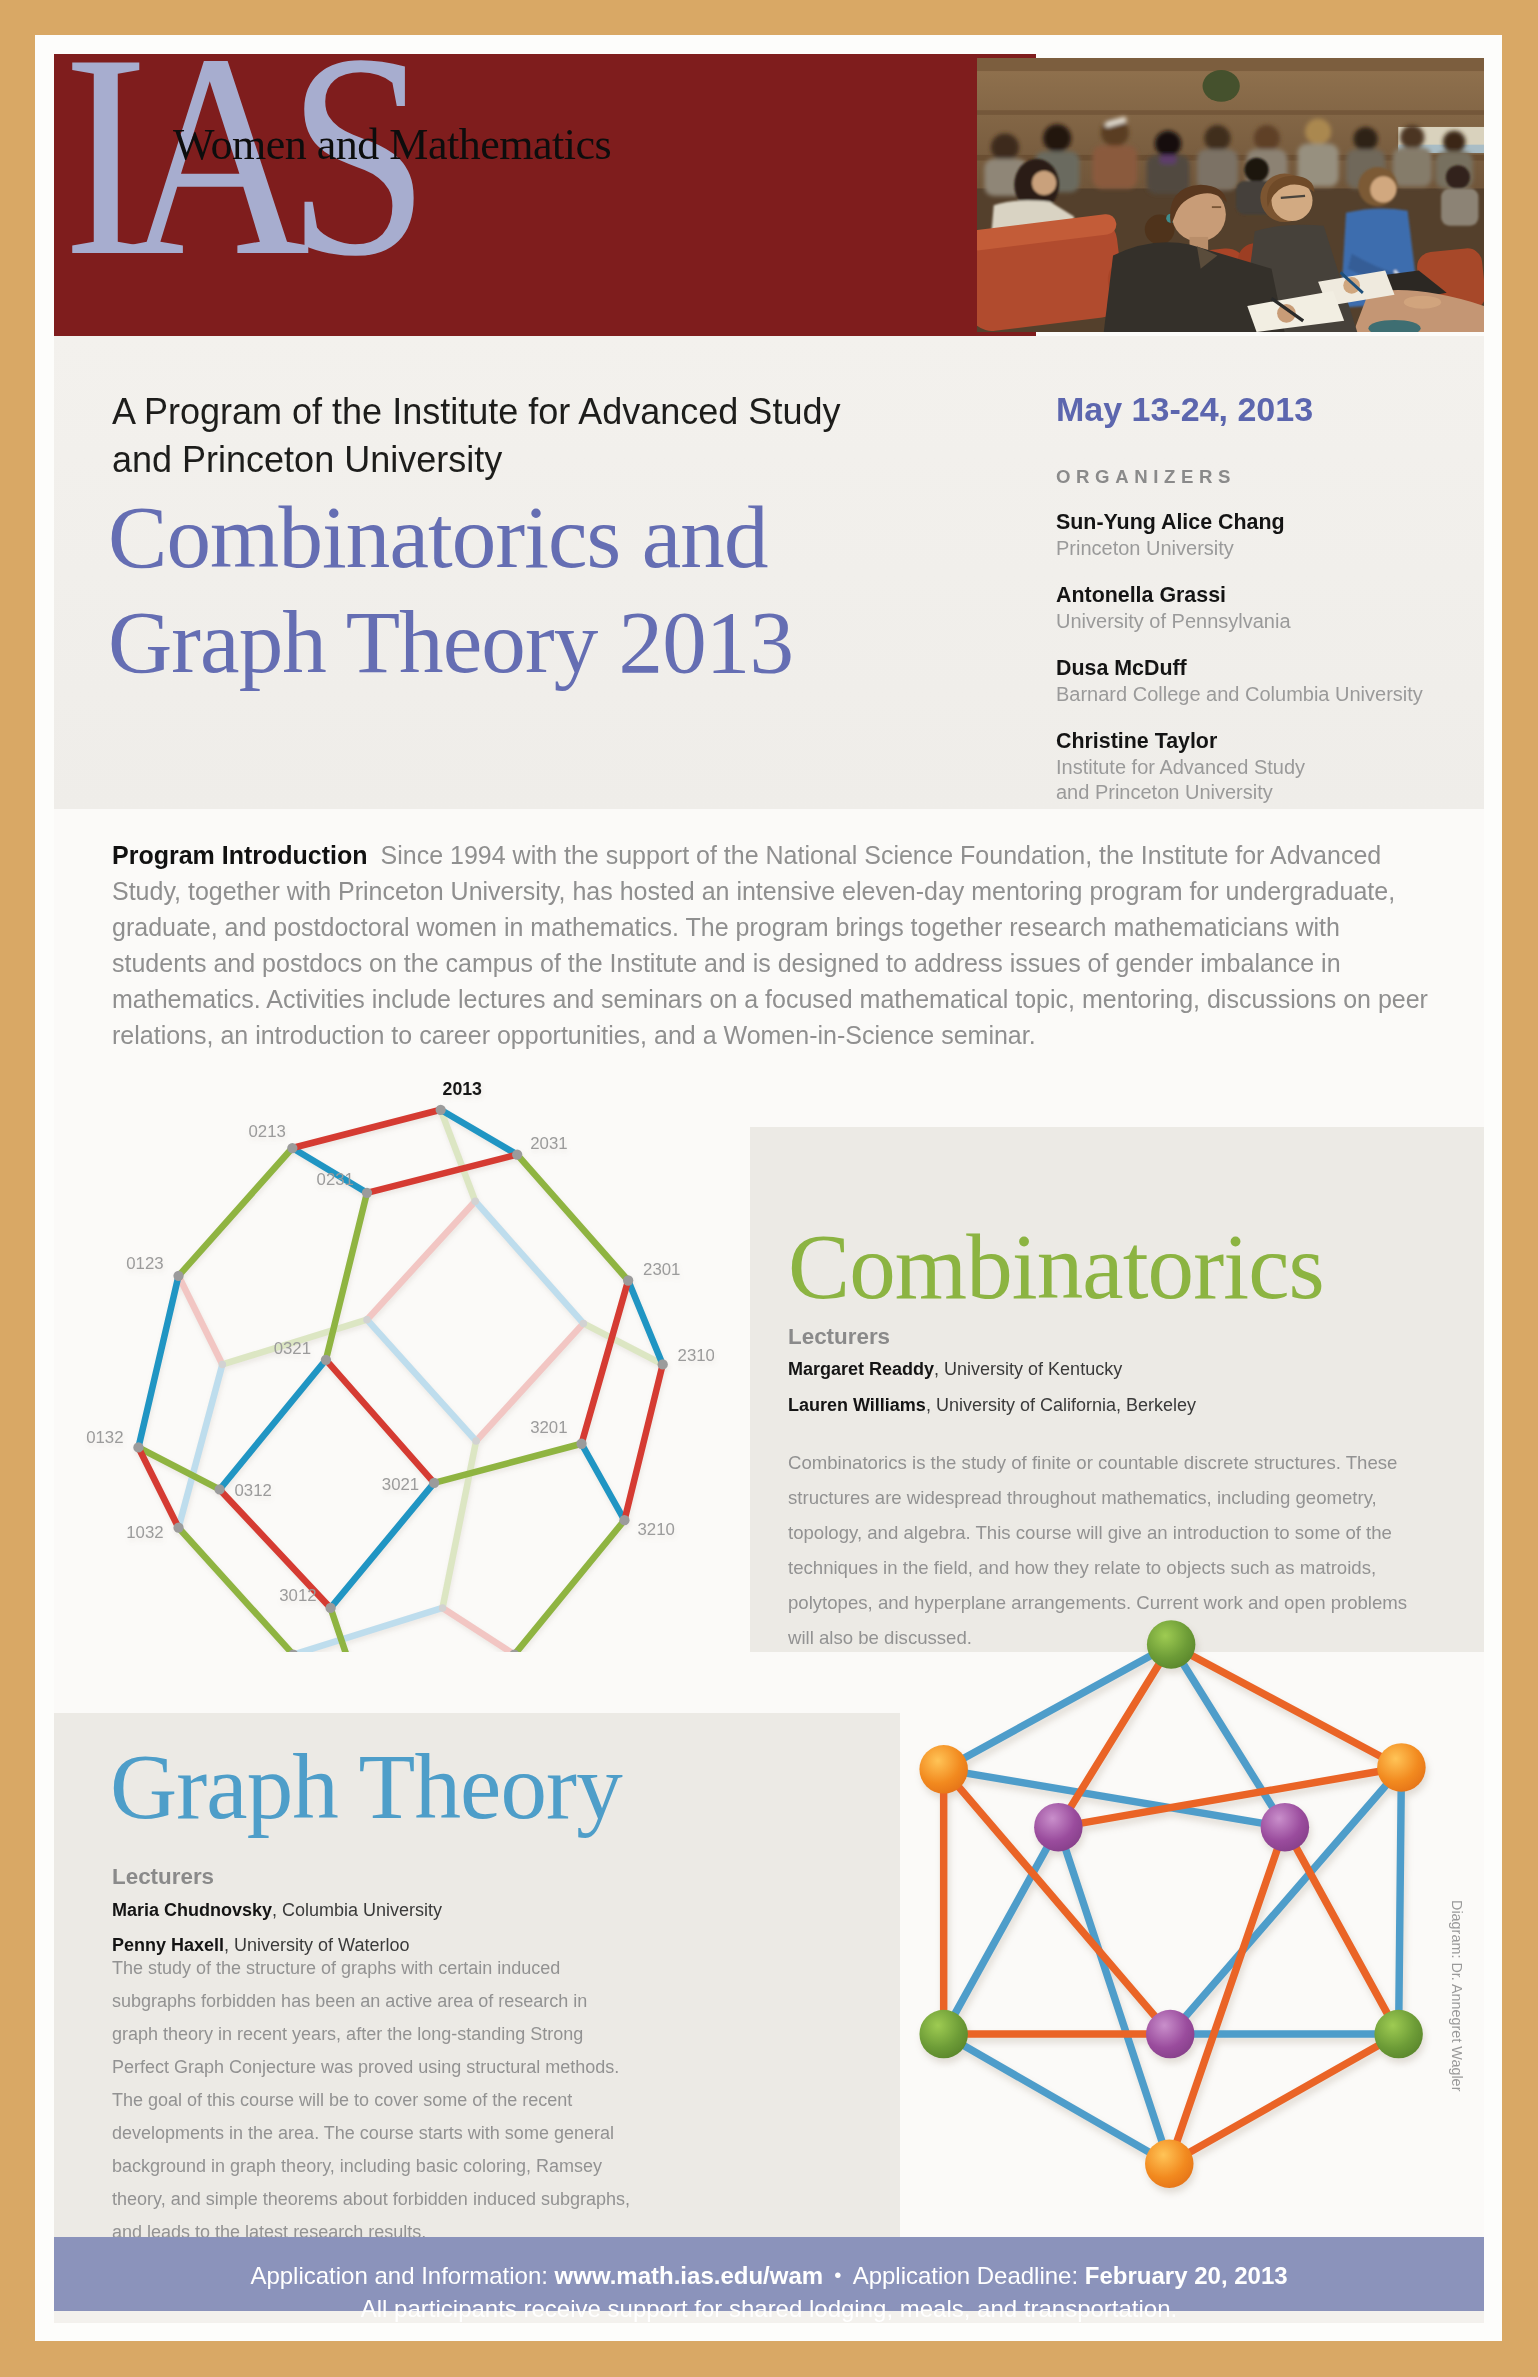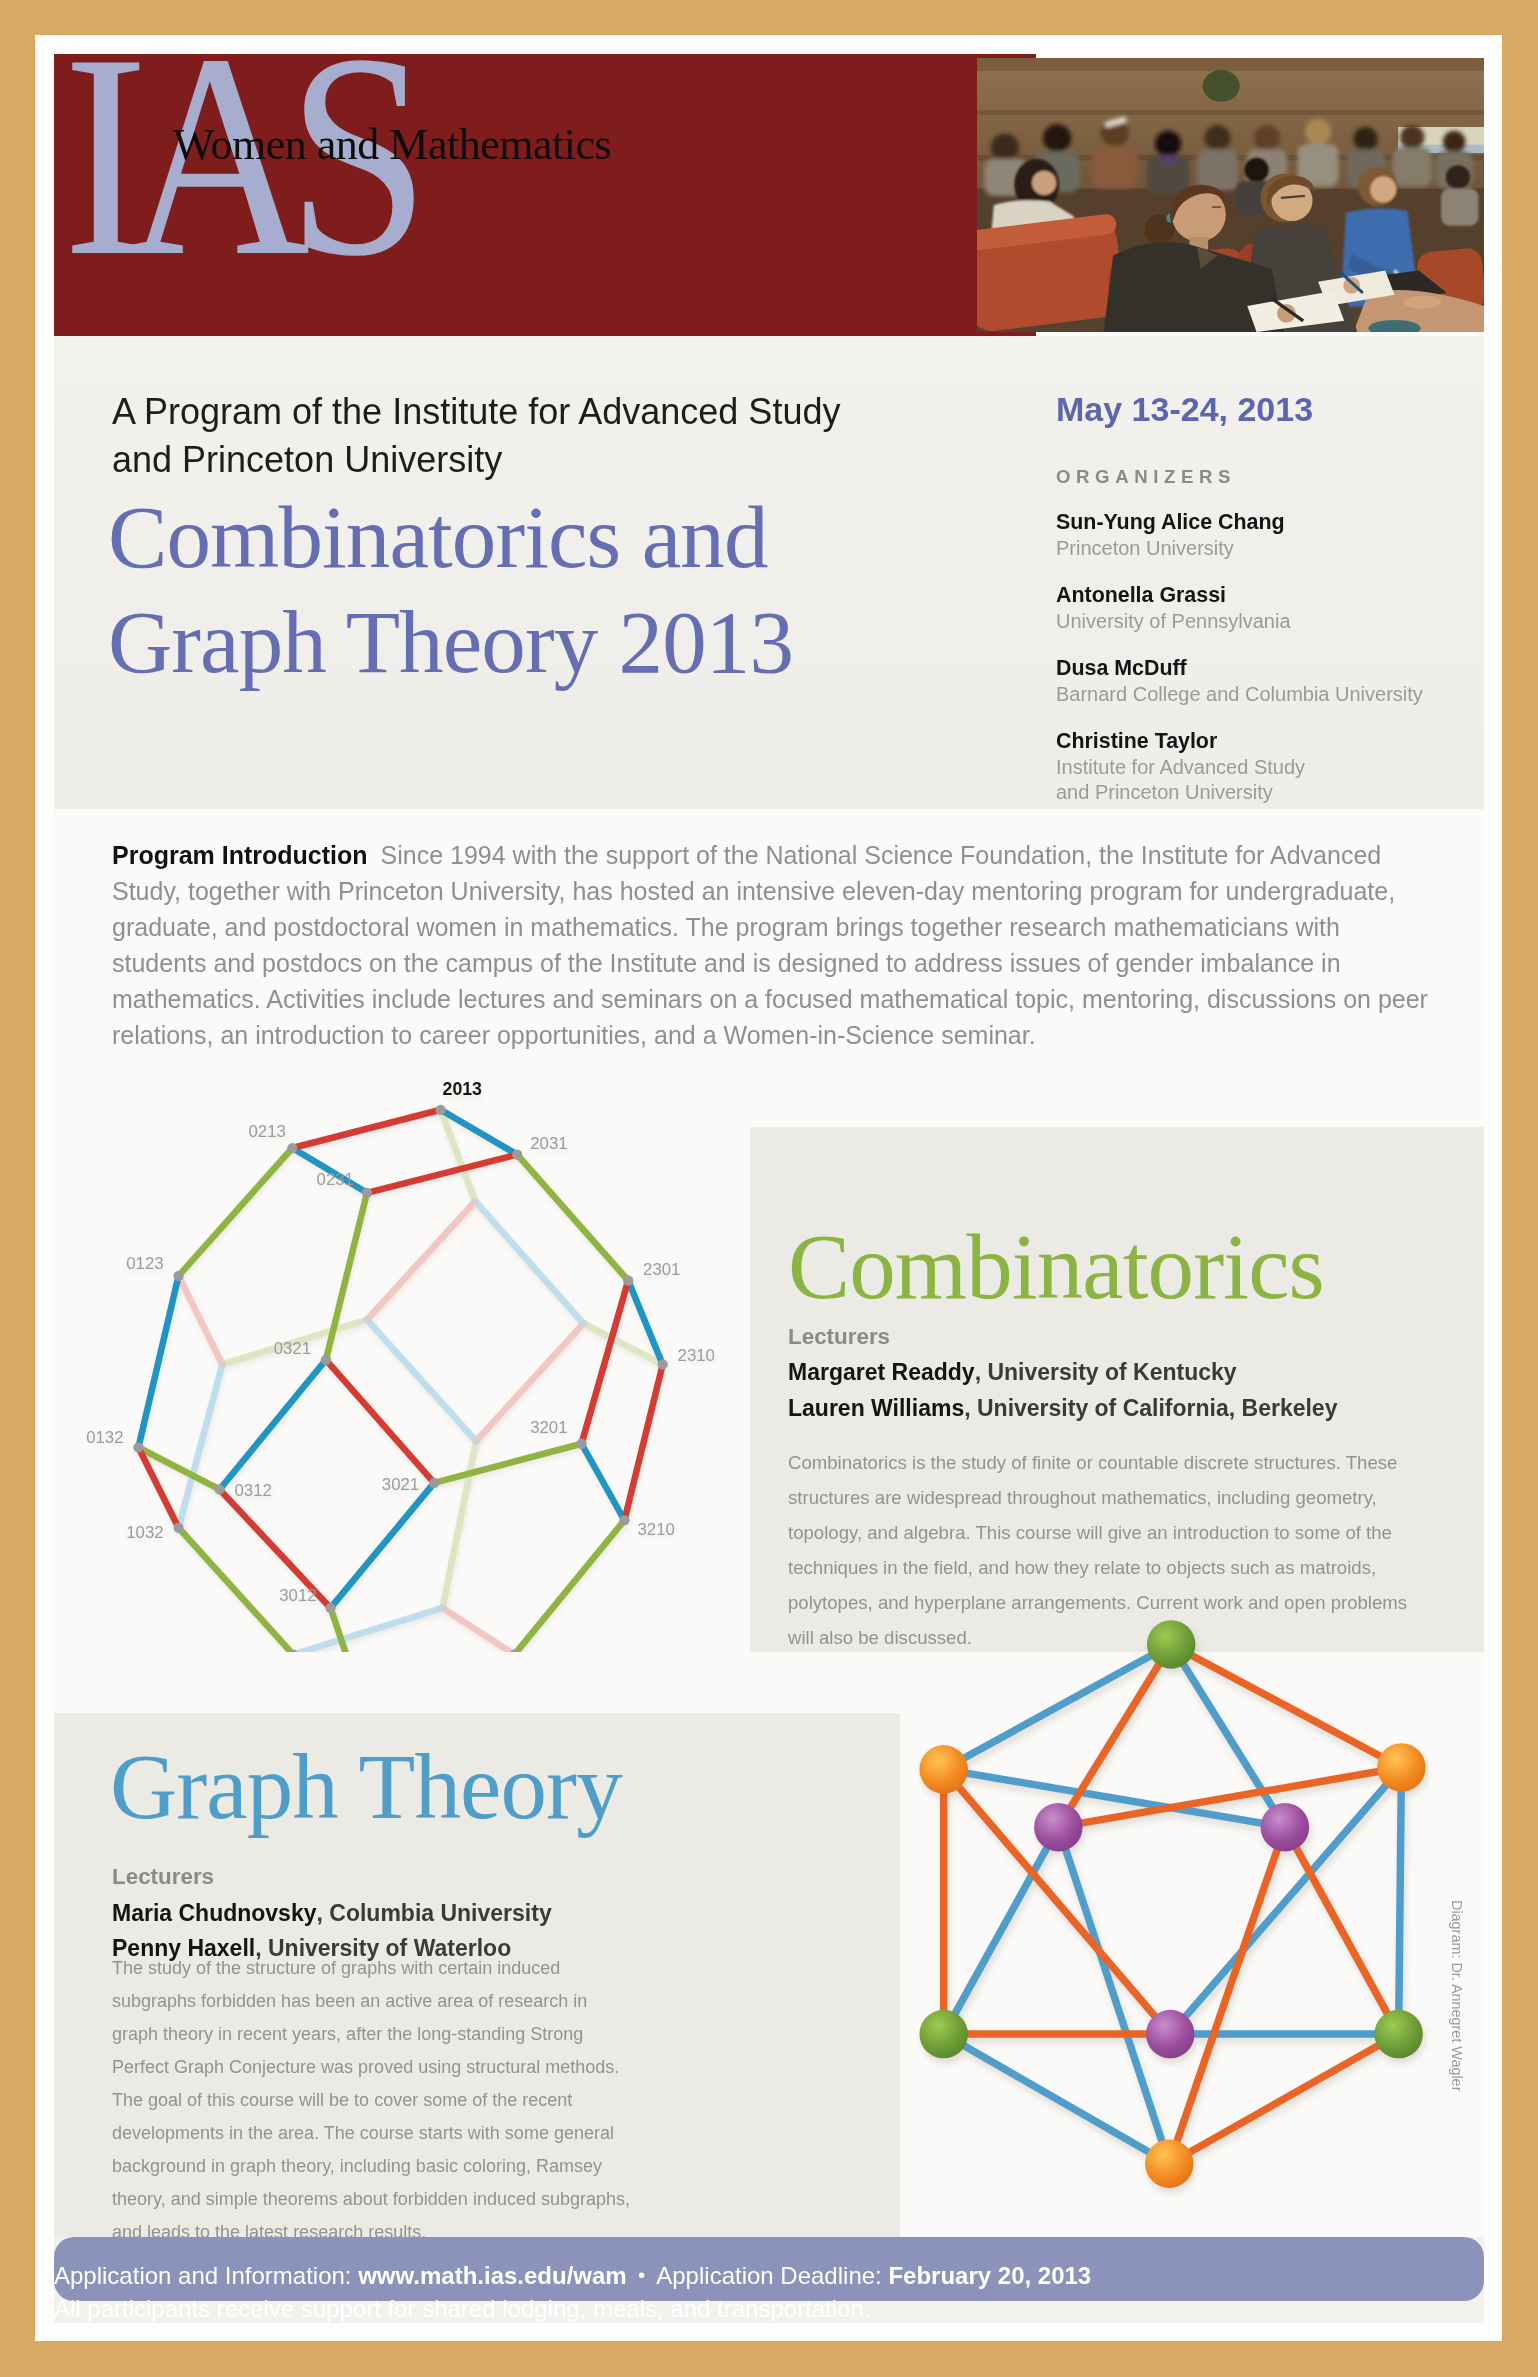--- a/index.html
+++ b/index.html
@@ -11,21 +11,21 @@
   .band{position:absolute;left:0;width:1430px;}
   .header-band{top:0;height:282px;background:#fcfcfa;}
   .header-blue{position:absolute;left:0;top:0;width:982px;height:282px;background:#7f1d1d;overflow:hidden;}
   .title-band{top:282px;height:474px;background:linear-gradient(#f3f1ed,#efede9);}
   .intro-band{top:755px;height:318px;background:#fbfaf8;}
   .comb-band{top:1073px;height:525px;background:#fbfaf8;}
   .comb-panel{position:absolute;left:696px;top:0;width:734px;height:525px;background:#eceae5;}
   .gap-band{top:1598px;height:62px;background:#fbfaf8;}
   .gt-band{top:1659px;height:524px;background:#fbfaf8;}
   .gt-panel{position:absolute;left:0;top:0;width:846px;height:524px;background:#eceae5;}
-  .footer-band{top:2183px;height:64px;background:#8b93bb;color:#fff;border-radius:20px;}
+  .footer-band{top:2183px;height:74px;background:#8b93bb;color:#fff;text-align:center;}
 
   
   .ias{position:absolute;left:9.3px;top:-39px;font-family:"Liberation Serif",serif;font-size:291px;line-height:280px;color:#a7adcf;letter-spacing:-0.09em;transform:scaleX(.88);transform-origin:left top;}
   .wam-title{position:absolute;left:119px;top:65px;font-family:"Liberation Serif",serif;font-size:44px;color:#0d0d0d;letter-spacing:-0.5px;}
   .photo{position:absolute;left:923px;top:3.7px;width:507px;height:274px;background:#6b5138;overflow:hidden;}
   .photo svg{display:block;width:507px;height:274px;}
 
   
   .program-line{position:absolute;left:58px;font-size:36px;line-height:48px;color:#1d1d1b;}
   .pl1{top:334px;} .pl2{top:382px;}
@@ -39,21 +39,21 @@
   .org-affil{font-size:20px;color:#9a9a9a;line-height:25px;}
 
   
   .intro-text{position:absolute;left:58px;top:783px;width:1318px;font-size:25px;line-height:36px;color:#8f8f8f;}
   .intro-label{font-weight:bold;color:#111;margin-right:13px;}
 
   
   .comb-heading{position:absolute;left:734px;top:1150px;font-family:"Liberation Serif",serif;font-size:93px;line-height:110px;color:#8cb442;letter-spacing:-0.9px;margin-top:8px;}
   .gt-heading{position:absolute;left:56px;top:1678px;font-family:"Liberation Serif",serif;font-size:93px;line-height:110px;color:#4e9ec9;letter-spacing:-0.9px;}
   .lect-label{position:absolute;font-size:22.4px;font-weight:bold;color:#8a8a8a;}
-  .lect-line{position:absolute;font-size:23px;color:#3a3a3a;font-weight:bold;}
+  .lect-line{position:absolute;font-size:18px;color:#3a3a3a;}
   .lect-line b{color:#141414;}
   .comb-lect-label{left:734px;top:1270px;} .comb-l1{left:734px;top:1305px;} .comb-l2{left:734px;top:1341px;}
   .gt-lect-label{left:58px;top:1810px;} .gt-l1{left:58px;top:1846px;} .gt-l2{left:58px;top:1881px;}
   .comb-para{position:absolute;left:734px;top:1391px;width:620px;font-size:18.6px;line-height:35px;color:#929292;}
   .gt-para{position:absolute;left:58px;top:1898px;width:522px;font-size:18px;line-height:33px;color:#929292;}
 
   
   .perm-svg{position:absolute;left:6.5px;top:1025px;filter:drop-shadow(1.9px 3.7px 2.8px rgba(100,80,60,.10));}
   .icosa-svg{position:absolute;left:844px;top:1566px;filter:drop-shadow(2.8px 5.6px 3.7px rgba(90,60,30,.16));}
   .glabel{font-family:"Liberation Sans",sans-serif;font-size:18px;fill:#9b9b9b;}

